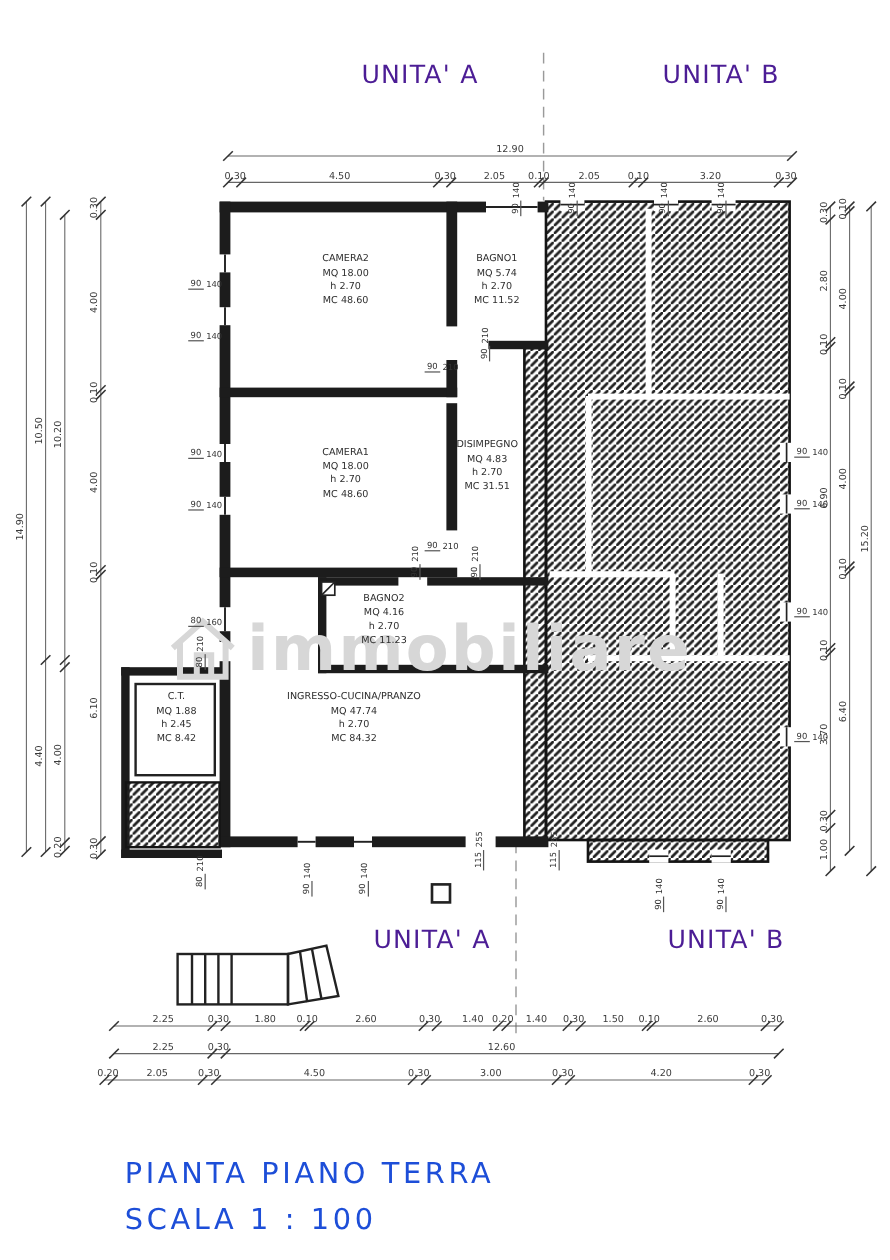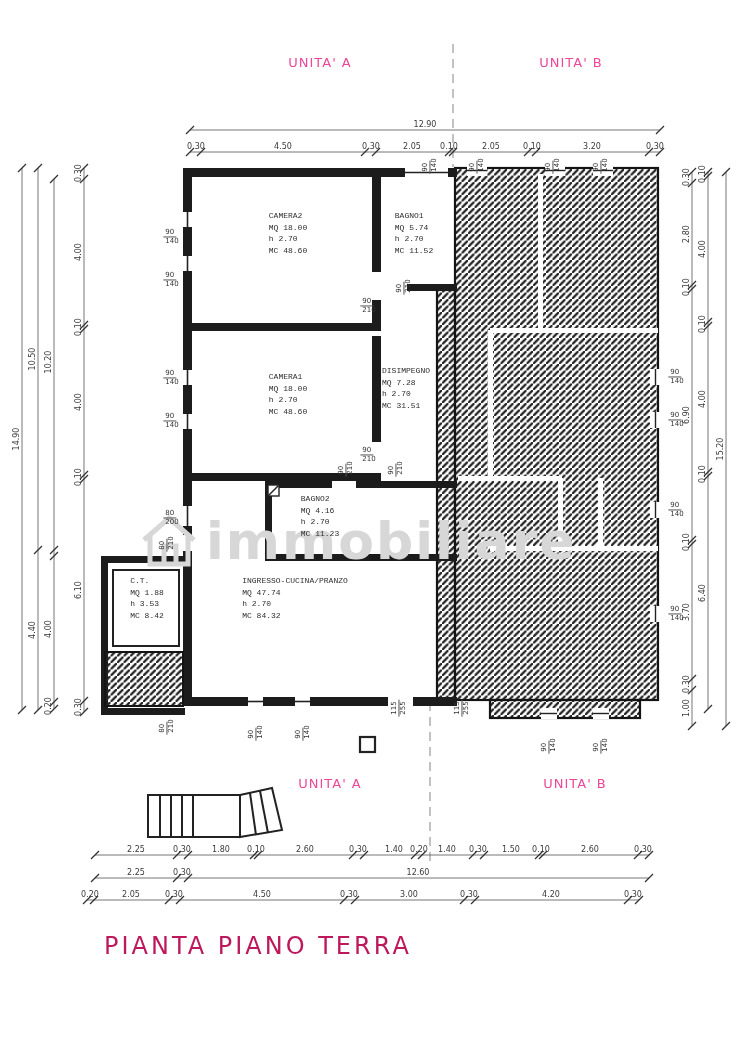--- a/index.html
+++ b/index.html
@@ -1,31 +1,31 @@
 <!DOCTYPE html>
 <html><head>
 <meta charset="utf-8">
 <style>
   html,body{margin:0;padding:0;background:#ffffff;}
   #canvas{position:relative;width:742px;height:1050px;background:#fff;overflow:hidden;
           font-family:"DejaVu Sans",sans-serif;color:#222;}
   #plan-svg{position:absolute;left:0;top:0;}
-  .hdr{position:absolute;font-size:13px;letter-spacing:1px;color:#ec4899;transform:translate(-50%,-50%);white-space:nowrap;}
-  .room-label{position:absolute;transform:translate(-50%,-50%);text-align:left;
-              font-size:8px;line-height:1.45;color:#2e2e2e;white-space:nowrap;z-index:6;font-family:Liberation Mono, monospace;}
+  .hdr{position:absolute;font-size:21px;letter-spacing:1px;color:#4c1d95;transform:translate(-50%,-50%);white-space:nowrap;margin-left:30px;}
+  .room-label{position:absolute;transform:translate(-50%,-50%);text-align:center;
+              font-size:8px;line-height:1.45;color:#2e2e2e;white-space:nowrap;z-index:6;}
   .dim-label{font-size:8px;fill:#3a3a3a;}
-  .frac{position:absolute;display:flex;flex-direction:column;align-items:flex-start;
+  .frac{position:absolute;display:flex;flex-direction:row;align-items:center;
         font-size:7px;line-height:1.15;color:#333;z-index:5;
         transform:translate(-50%,-50%) rotate(var(--r,0deg));}
   .frac .t{border-bottom:1px solid #555;padding:0 2px;}
   .frac .b{padding:0 2px;}
   #watermark{position:absolute;left:138px;top:492px;width:500px;height:74px;display:flex;
              align-items:center;gap:6px;color:#d7d7d7;font-size:52px;font-weight:bold;
              letter-spacing:2px;z-index:4;pointer-events:none;white-space:nowrap;margin-top:12px;}
-  #title-block{position:absolute;left:104px;top:932px;color:#be185d;}
+  #title-block{position:absolute;left:104px;top:964px;color:#1d4ed8;}
   #title-line1{font-size:24px;letter-spacing:3px;}
   #title-line2{font-size:24px;letter-spacing:3px;margin-top:10px;}
 </style>
 </head>
 <body>
 
 <div id="canvas">
 
   <svg id="plan-svg" width="742" height="1050" viewBox="0 0 742 1050">
     <defs>
@@ -329,40 +329,40 @@
         <div>MC  11.52</div>
       </div>
       <div class="room-label" style="left: 288px; top: 394px;">
         <div>CAMERA1</div>
         <div>MQ  18.00</div>
         <div>h  2.70</div>
         <div>MC  48.60</div>
       </div>
       <div class="room-label" style="left: 406px; top: 388px;">
         <div>DISIMPEGNO</div>
-        <div>MQ  7.28</div>
+        <div>MQ  4.83</div>
         <div>h  2.70</div>
         <div>MC  31.51</div>
       </div>
       <div class="room-label" style="left: 320px; top: 516px;">
         <div>BAGNO2</div>
         <div>MQ  4.16</div>
         <div>h  2.70</div>
         <div>MC  11.23</div>
       </div>
       <div class="room-label" style="left: 295px; top: 598px;">
         <div>INGRESSO-CUCINA/PRANZO</div>
         <div>MQ  47.74</div>
         <div>h  2.70</div>
         <div>MC  84.32</div>
       </div>
       <div class="room-label" style="left: 147px; top: 598px;">
         <div>C.T.</div>
         <div>MQ  1.88</div>
-        <div>h  3.53</div>
+        <div>h  2.45</div>
         <div>MC  8.42</div>
       </div>
     </div>
   <div id="anno-layer">
       <div class="frac" style="left: 430px; top: 165px; --r: -90deg;">
         <span class="t">90</span>
         <span class="b">140</span>
       </div>
       <div class="frac" style="left: 477px; top: 165px; --r: -90deg;">
         <span class="t">90</span>
@@ -387,21 +387,21 @@
       <div class="frac" style="left: 172px; top: 378px; --r: 0deg;">
         <span class="t">90</span>
         <span class="b">140</span>
       </div>
       <div class="frac" style="left: 172px; top: 421px; --r: 0deg;">
         <span class="t">90</span>
         <span class="b">140</span>
       </div>
       <div class="frac" style="left: 172px; top: 518px; --r: 0deg;">
         <span class="t">80</span>
-        <span class="b">200</span>
+        <span class="b">160</span>
       </div>
       <div class="frac" style="left: 167px; top: 543px; --r: -90deg;">
         <span class="t">80</span>
         <span class="b">210</span>
       </div>
       <div class="frac" style="left: 677px; top: 377px; --r: 0deg;">
         <span class="t">90</span>
         <span class="b">140</span>
       </div>
       <div class="frac" style="left: 677px; top: 420px; --r: 0deg;">
@@ -461,15 +461,16 @@
         <span class="b">140</span>
       </div>
       <div class="frac" style="left: 601px; top: 745px; --r: -90deg;">
         <span class="t">90</span>
         <span class="b">140</span>
       </div>
     </div>
 
   <div id="title-block">
     <div id="title-line1">PIANTA PIANO TERRA</div>
+    <div id="title-line2">SCALA 1 : 100</div>
   </div>
 
 </div>
 
 </body></html>

